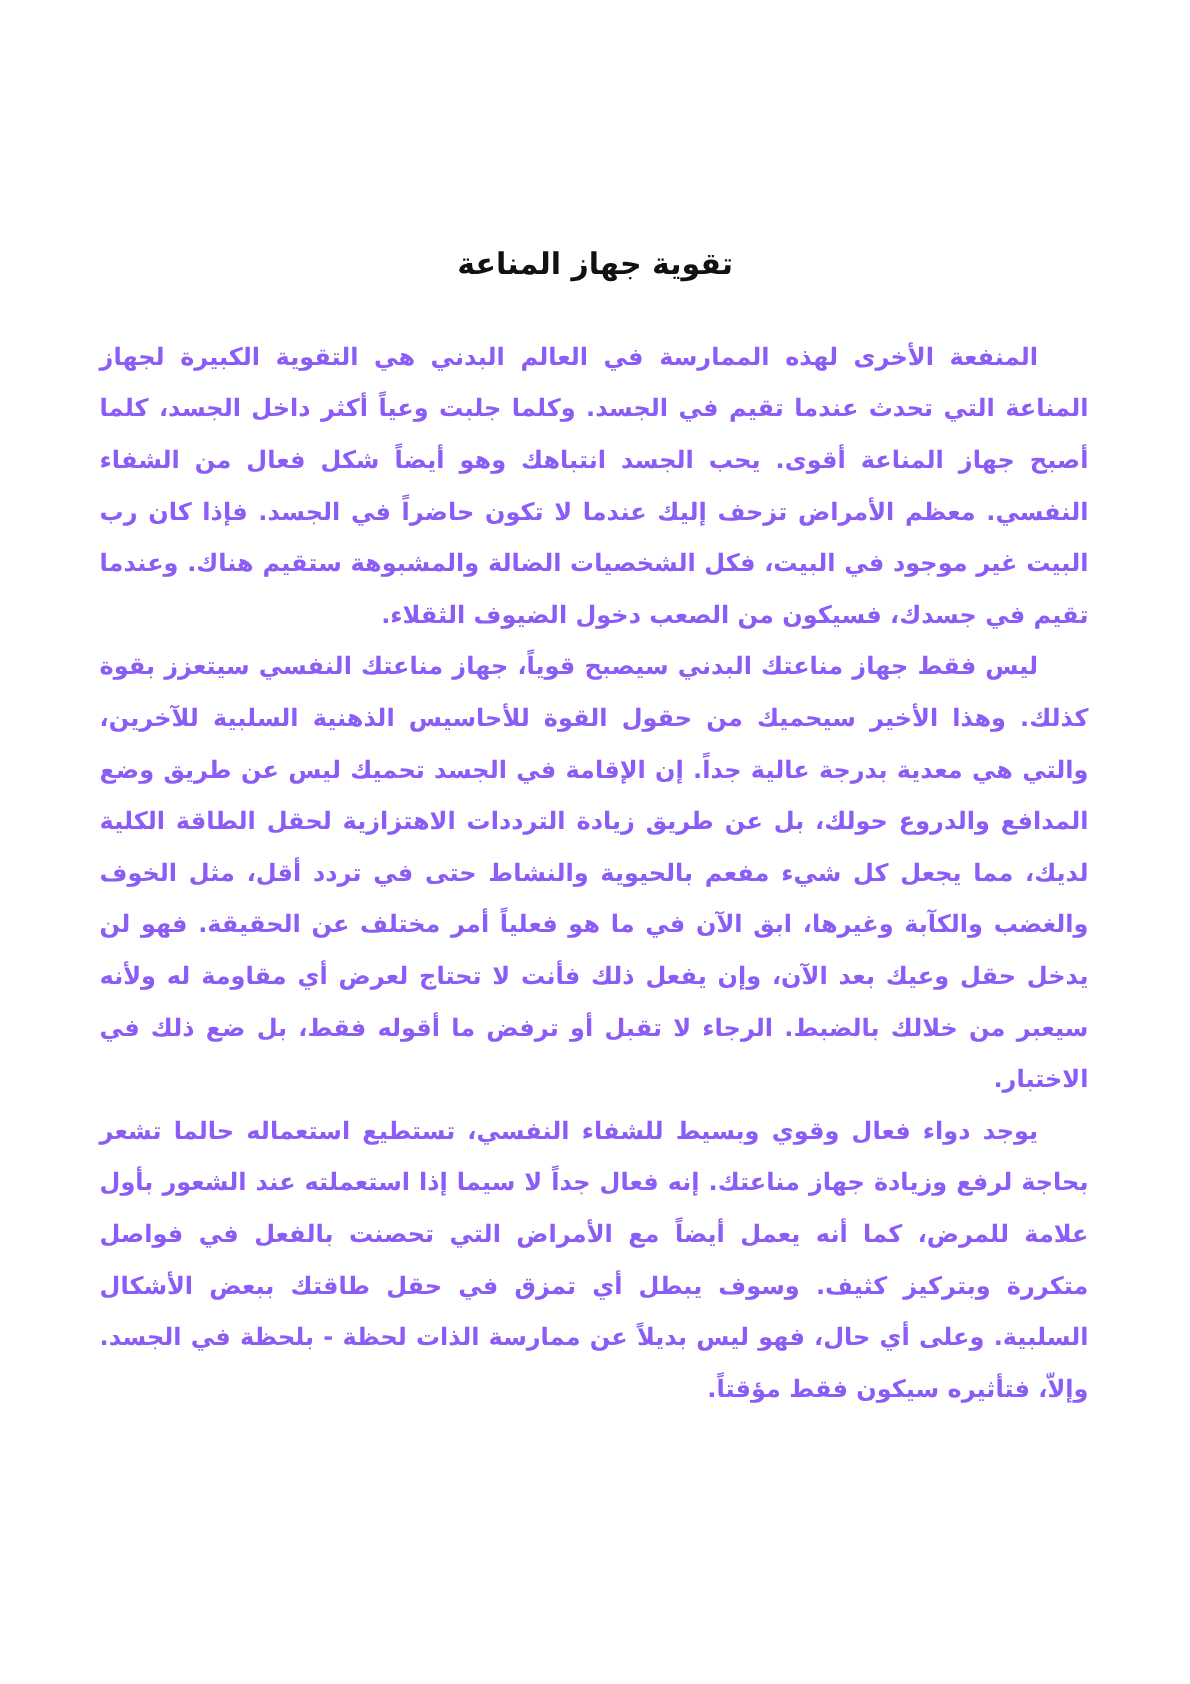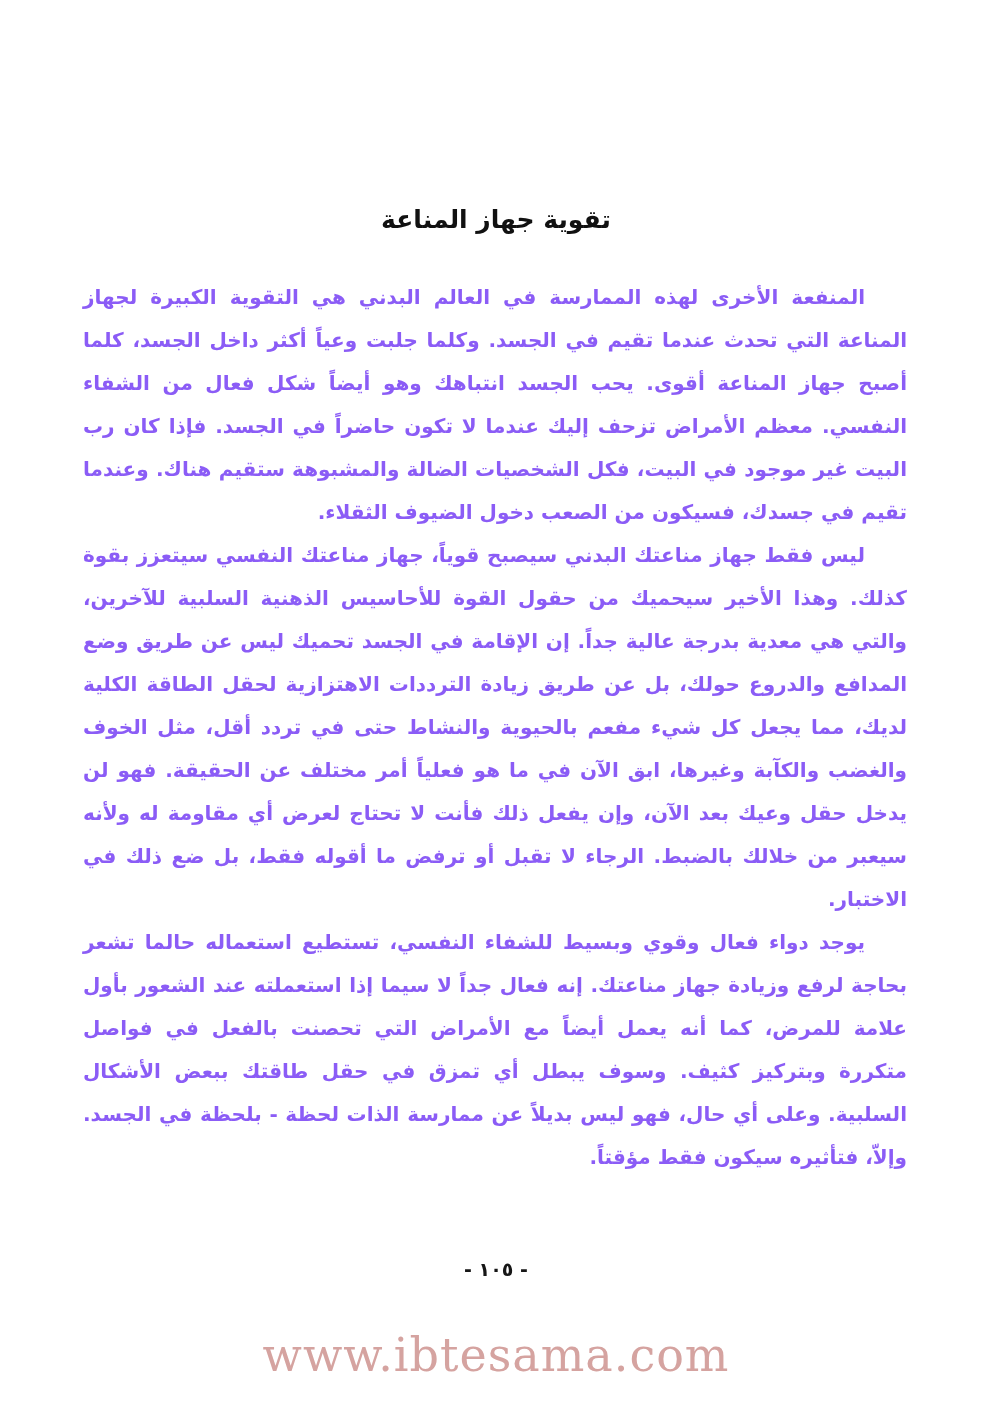--- a/index.html
+++ b/index.html
@@ -76,17 +76,15 @@
 <div class="page">
 
   <h1 class="doc-title">تقوية جهاز المناعة</h1>
 
   <div class="body-text">
     <p>المنفعة الأخرى لهذه الممارسة في العالم البدني هي التقوية الكبيرة لجهاز المناعة التي تحدث عندما تقيم في الجسد. وكلما جلبت وعياً أكثر داخل الجسد، كلما أصبح جهاز المناعة أقوى. يحب الجسد انتباهك وهو أيضاً شكل فعال من الشفاء النفسي. معظم الأمراض تزحف إليك عندما لا تكون حاضراً في الجسد. فإذا كان رب البيت غير موجود في البيت، فكل الشخصيات الضالة والمشبوهة ستقيم هناك. وعندما تقيم في جسدك، فسيكون من الصعب دخول الضيوف الثقلاء.</p>
     <p>ليس فقط جهاز مناعتك البدني سيصبح قوياً، جهاز مناعتك النفسي سيتعزز بقوة كذلك. وهذا الأخير سيحميك من حقول القوة للأحاسيس الذهنية السلبية للآخرين، والتي هي معدية بدرجة عالية جداً. إن الإقامة في الجسد تحميك ليس عن طريق وضع المدافع والدروع حولك، بل عن طريق زيادة الترددات الاهتزازية لحقل الطاقة الكلية لديك، مما يجعل كل شيء مفعم بالحيوية والنشاط حتى في تردد أقل، مثل الخوف والغضب والكآبة وغيرها، ابق الآن في ما هو فعلياً أمر مختلف عن الحقيقة. فهو لن يدخل حقل وعيك بعد الآن، وإن يفعل ذلك فأنت لا تحتاج لعرض أي مقاومة له ولأنه سيعبر من خلالك بالضبط. الرجاء لا تقبل أو ترفض ما أقوله فقط، بل ضع ذلك في الاختبار.</p>
     <p>يوجد دواء فعال وقوي وبسيط للشفاء النفسي، تستطيع استعماله حالما تشعر بحاجة لرفع وزيادة جهاز مناعتك. إنه فعال جداً لا سيما إذا استعملته عند الشعور بأول علامة للمرض، كما أنه يعمل أيضاً مع الأمراض التي تحصنت بالفعل في فواصل متكررة وبتركيز كثيف. وسوف يبطل أي تمزق في حقل طاقتك ببعض الأشكال السلبية. وعلى أي حال، فهو ليس بديلاً عن ممارسة الذات لحظة - بلحظة في الجسد. وإلاّ، فتأثيره سيكون فقط مؤقتاً.</p>
   </div>
 
-  <div class="page-number">- ١٠٥ -</div>
 
-  <div class="watermark">www.ibtesama.com</div>
 
 </div>
 
 </body></html>

